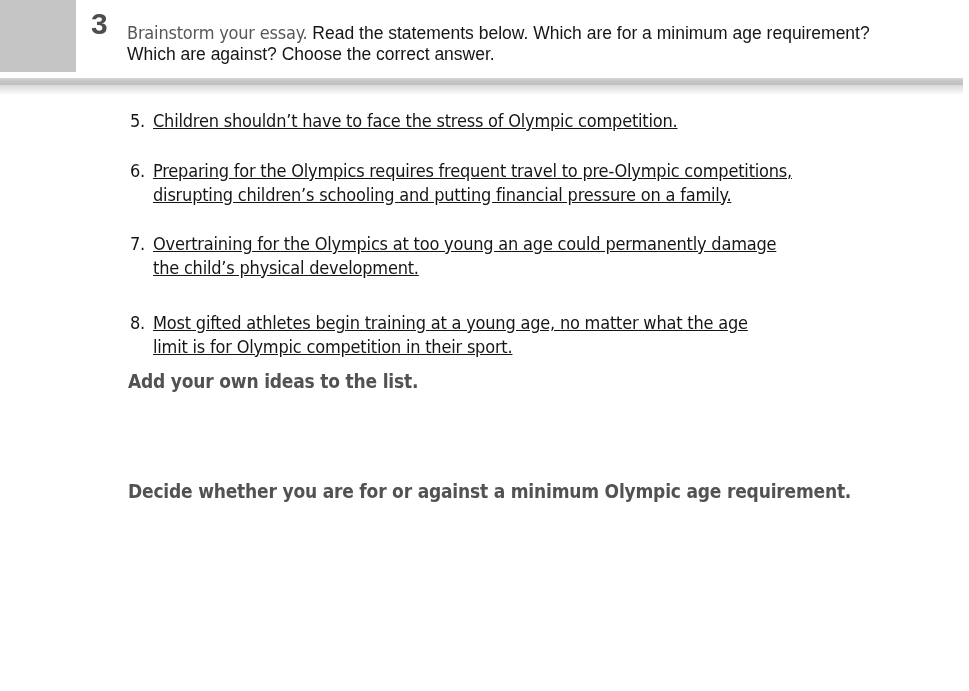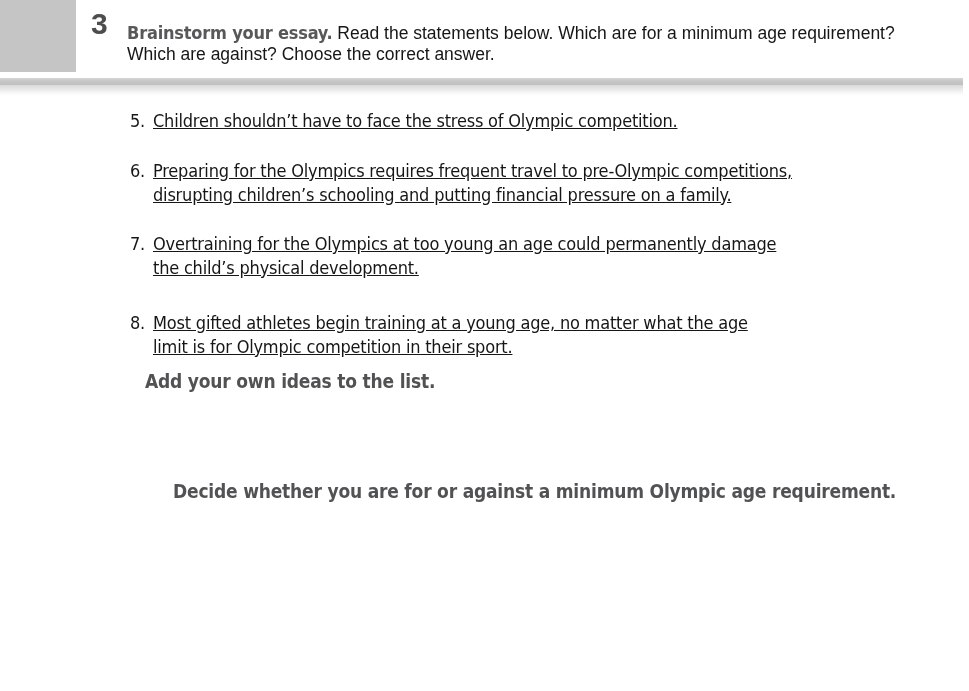--- a/index.html
+++ b/index.html
@@ -41,21 +41,21 @@
     position: absolute;
     left: 127px;
     top: 22px;
     width: 835px;
     font-size: 17.5px;
     line-height: 21px;
     color: #161616;
     white-space: pre-line;
   }
   .instruction .lead {
-    font-weight: bold;
+    font-weight: normal;
     color: #58585a;
     font-size: 18px;
   }
   .divider {
     position: absolute;
     left: 0;
     top: 78px;
     width: 963px;
     height: 7px;
     background: linear-gradient(180deg, #d6d6d6 0%, #c6c6c6 45%, #c0c0c0 100%);
@@ -84,29 +84,29 @@
   .stmt .txt {
     white-space: pre-line;
     text-decoration: underline;
   }
   .s5 { top: 109px; }
   .s6 { top: 159px; }
   .s7 { top: 232px; }
   .s8 { top: 311px; }
   .prompt {
     position: absolute;
-    left: 145px;
+    left: 128px;
     font-size: 19px;
     line-height: 23.5px;
     font-weight: bold;
     color: #515254;
     white-space: pre-line;
   }
   .add { top: 370px; }
-  .decide { top: 480px; margin-left: 28px; }
+  .decide { top: 480px; }
 </style>
 </head>
 <body>
 
 <div class="page">
 
   <div class="gray-square"></div>
 
   <div class="ex-num">3</div>
 

